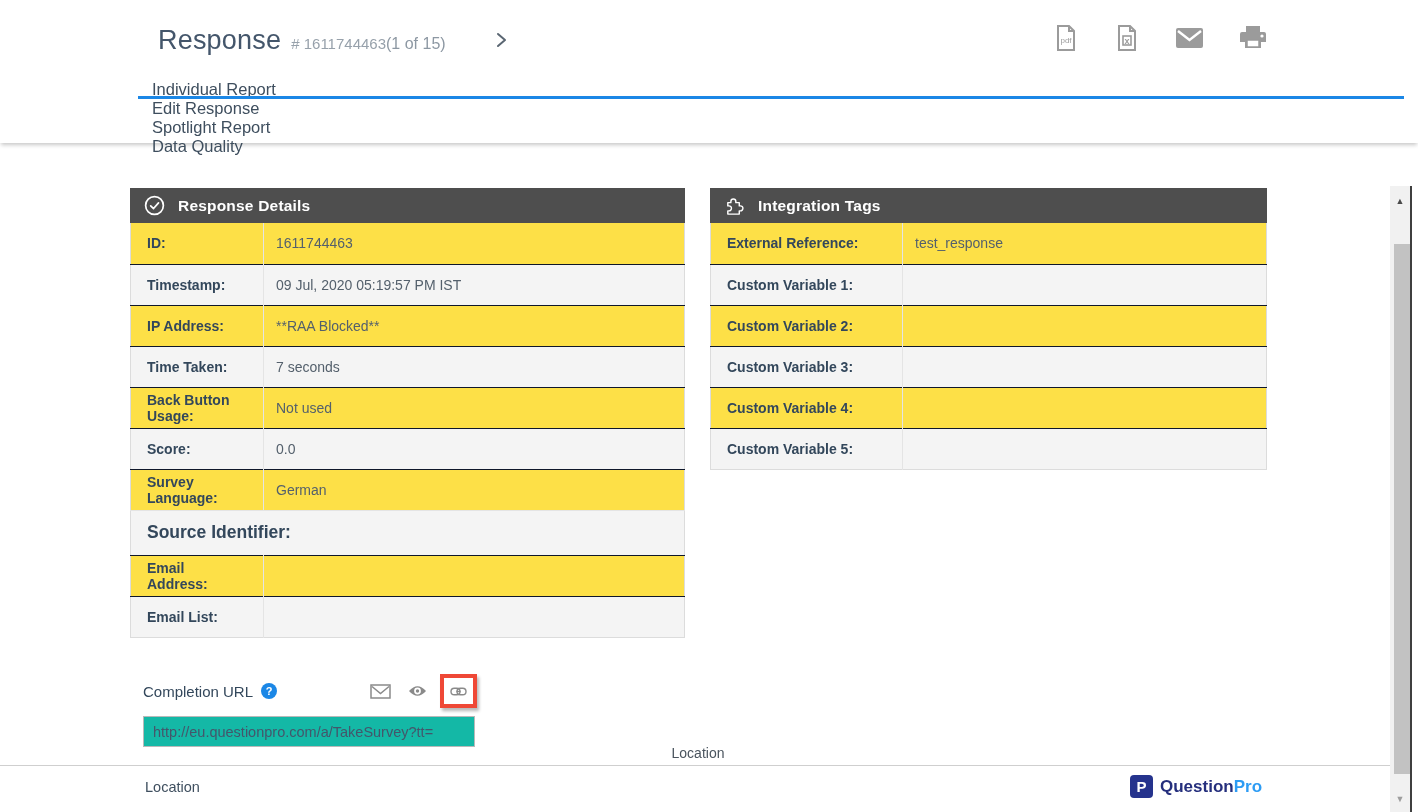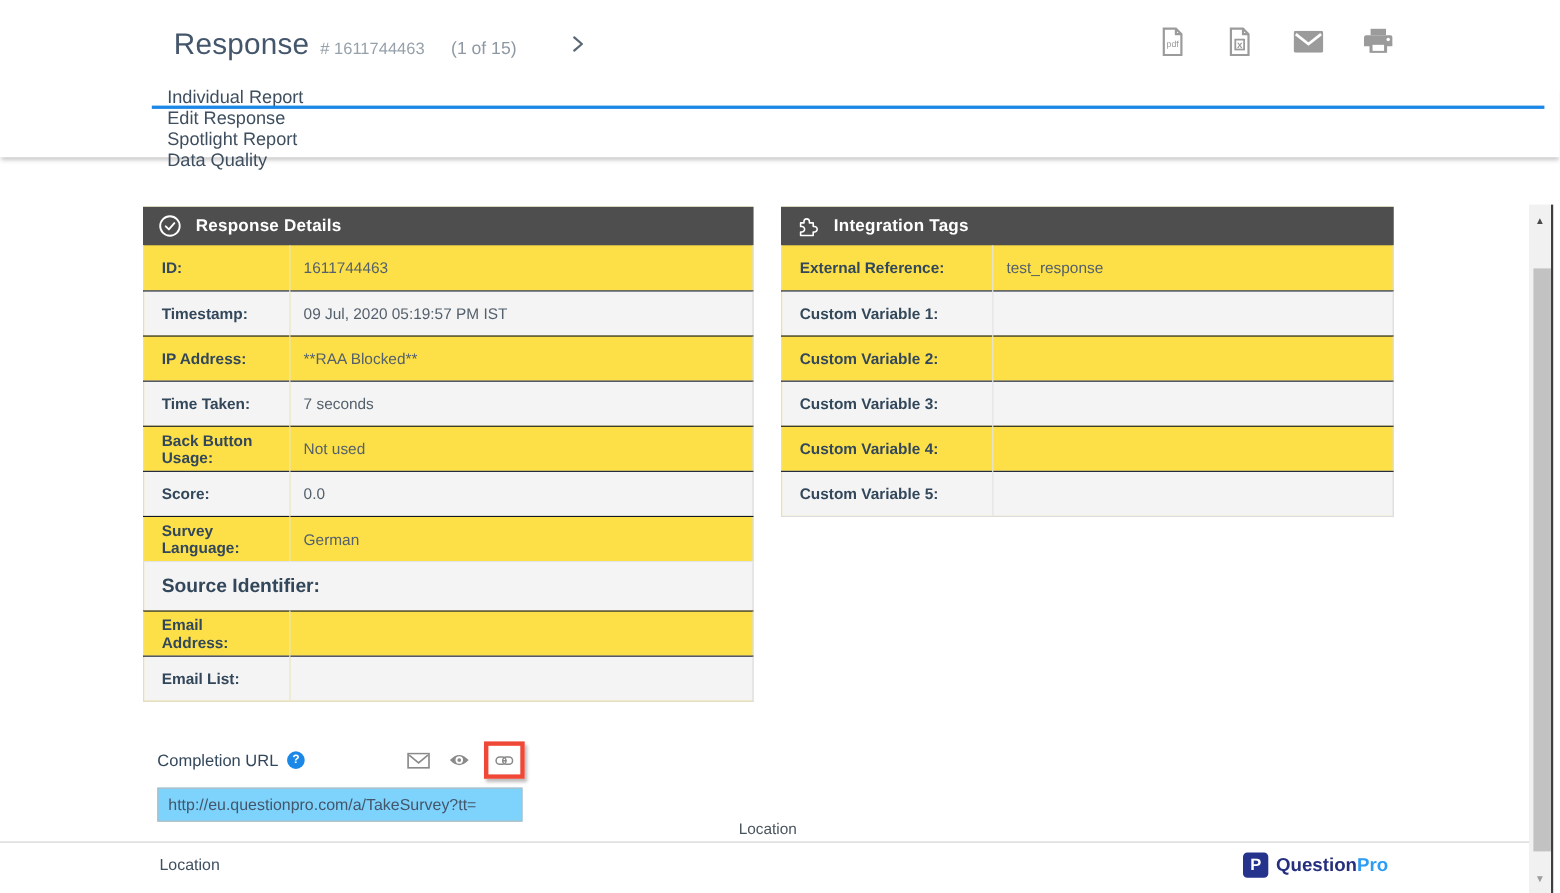--- a/index.html
+++ b/index.html
@@ -13,21 +13,21 @@
   }
 
   
   .app-header {
     position:absolute; top:0; left:0; width:1418px; height:80px;
     background:#fff; display:flex; align-items:center;
   }
   .title-row { display:flex; align-items:baseline; margin-left:158px; }
   .page-title { font-size:27px; color:#44566b; letter-spacing:.2px; }
   .resp-num  { font-size:15px; color:#97a1ab; margin-left:10px; }
-  .resp-count{ font-size:16px; color:#8d98a3; margin-left:24px; }
+  .resp-count{ font-size:16px; color:#8d98a3; margin-left:0; }
   .next-chev { margin-left:46px; display:inline-flex; align-self:center; cursor:pointer; }
   .toolbar { position:absolute; right:152px; top:24px; display:flex; gap:37px; align-items:center; }
   .tool-icon { display:inline-flex; cursor:pointer; }
 
   
   .tab-bar {
     position:absolute; top:80px; left:0; width:1418px; height:63px;
     background:#fff; display:flex; align-items:stretch; padding-left:138px;
     box-shadow:0 3px 4px -1px rgba(0,0,0,.22);
     z-index:2;
@@ -75,21 +75,21 @@
   .help-badge::before { content:"?"; }
   .c-spacer { flex:1; }
   .cicon { display:inline-flex; cursor:pointer; }
   .cicon + .cicon { margin-left:17px; }
   .redbox {
     margin-left:13px; width:37px; height:34px; border:4px solid #ef4836;
     display:inline-flex; align-items:center; justify-content:center;
     box-shadow:2px 3px 3px rgba(0,0,0,.28); background:#fff;
   }
   .url-input {
-    margin-top:6px; width:332px; height:31px; border:1px solid #b9b9b9; background:#7dd3fc;
+    margin-top:6px; width:332px; height:31px; border:1px solid #b9b9b9; background:#14b8a6;
     font-family:"Liberation Sans",sans-serif; font-size:14.5px; color:#44566b; padding:0 9px;
   }
 
   
   .loc-center {
     position:absolute; top:745px; left:0; width:1396px; text-align:center;
     font-size:14px; color:#4a545e;
   }
   .bottom-divider { position:absolute; top:765px; left:0; width:1396px; height:1px; background:#cfcfcf; }
   .loc-left { position:absolute; top:779px; left:145px; font-size:14.5px; color:#3f4f5f; }

